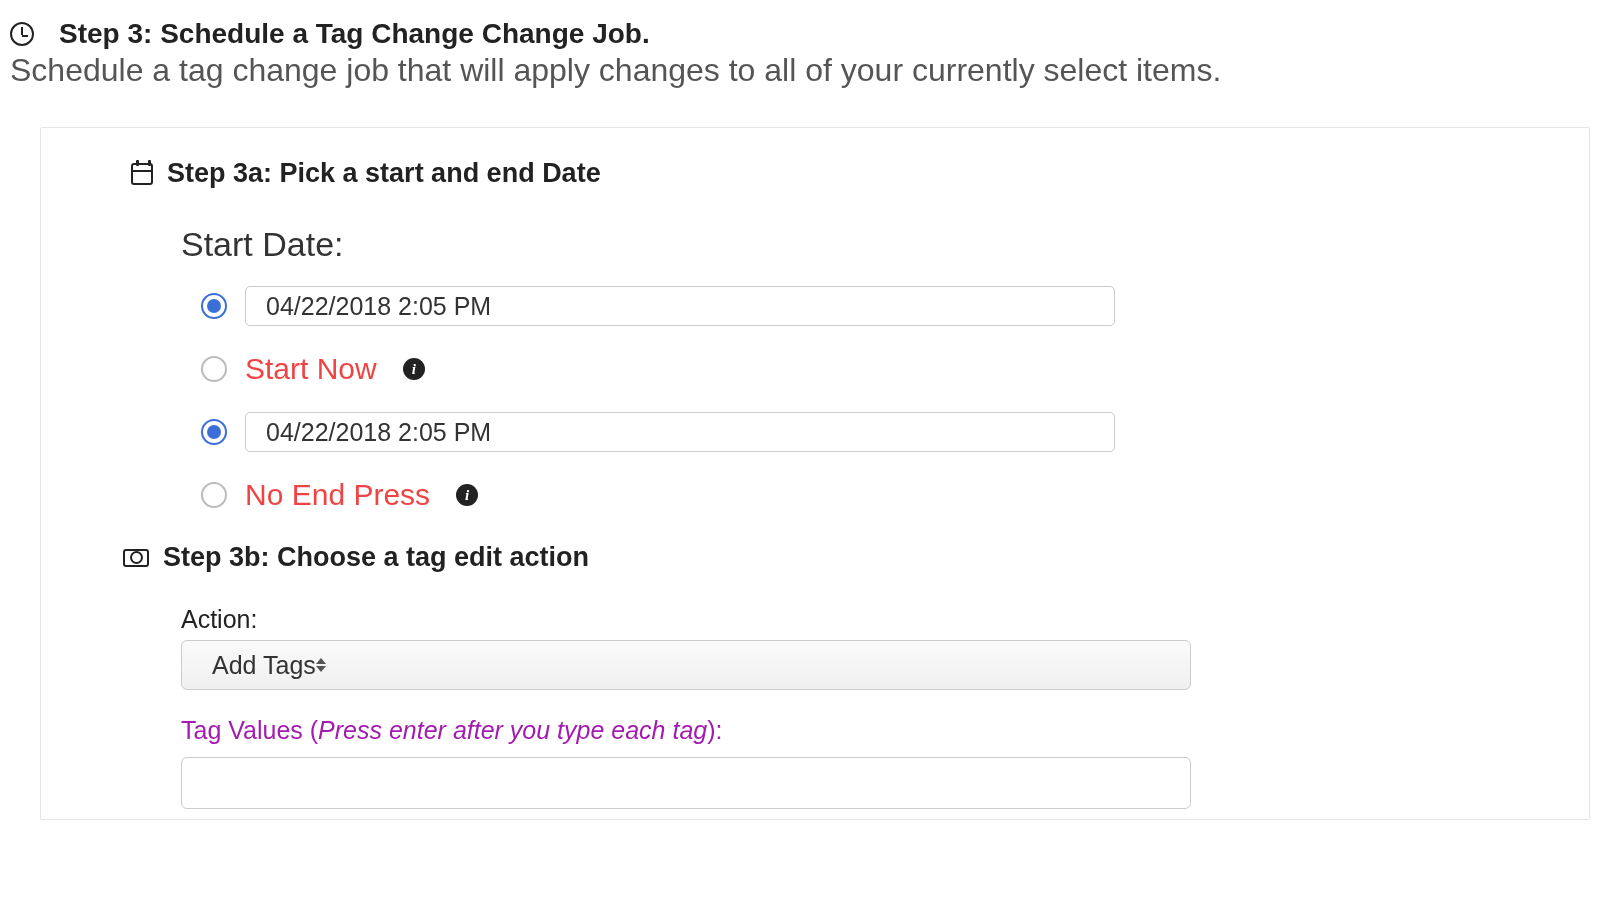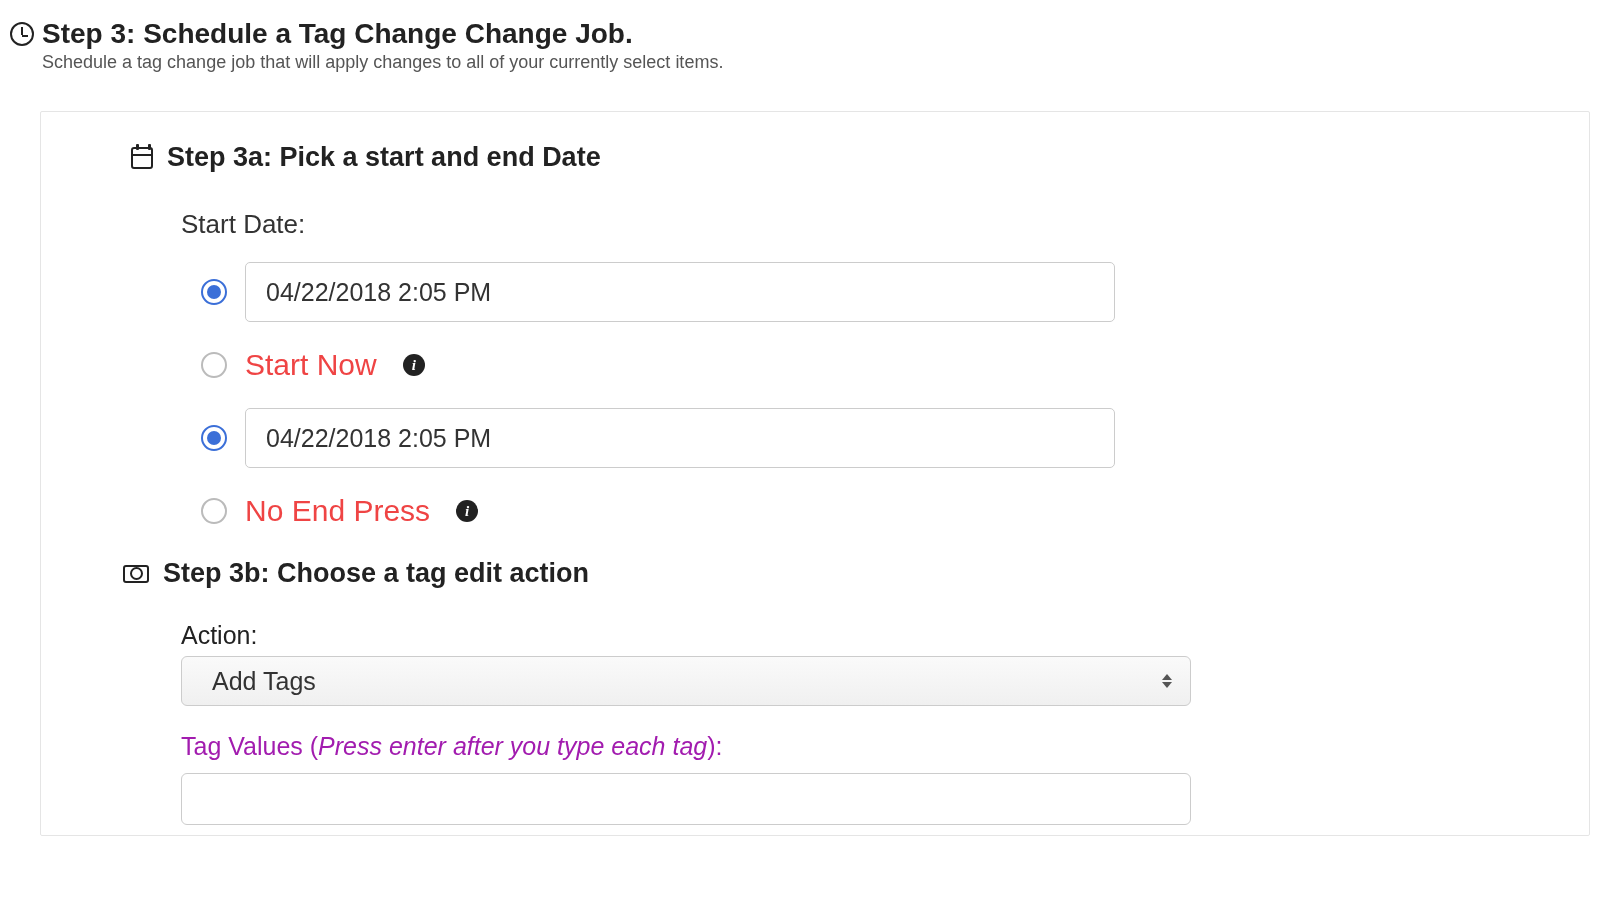--- a/index.html
+++ b/index.html
@@ -10,33 +10,32 @@
     body {
       font-family: -apple-system, BlinkMacSystemFont, "Segoe UI", Helvetica, Arial, sans-serif;
       background: #ffffff;
       color: #222;
       padding: 18px 10px 0 10px;
       font-size: 24px;
     }
     .header-row {
       display: flex;
       align-items: center;
-      gap: 8px;
+      gap: 25px;
       margin-bottom: 2px;
     }
     .header-title {
       font-weight: 700;
       font-size: 28px;
       color: #222;
     }
     .header-subtitle {
-      font-size: 18px;
+      font-size: 32px;
       color: #555;
       margin-bottom: 30px;
-      margin-left: 32px;
     }
     .card {
       margin-top: 38px;
       margin-left: 30px;
       border: 1px solid #e5e5e5;
       border-radius: 2px;
       padding: 30px 30px 10px 30px;
     }
     .section-header {
       display: flex;
@@ -44,21 +43,21 @@
       gap: 14px;
       margin-left: 60px;
       margin-bottom: 36px;
     }
     .section-title {
       font-weight: 700;
       font-size: 27px;
       color: #222;
     }
     .field-label {
-      font-size: 26px;
+      font-size: 34px;
       color: #333;
       margin-left: 110px;
       margin-bottom: 22px;
     }
     .radio-row {
       display: flex;
       align-items: center;
       gap: 18px;
       margin-left: 130px;
       margin-bottom: 26px;
@@ -81,21 +80,21 @@
     .radio.selected::after {
       content: '';
       width: 14px;
       height: 14px;
       border-radius: 50%;
       background: #3b6fd8;
     }
     .text-input {
       flex: 0 0 auto;
       width: 870px;
-      height: 60px;
+      height: 40px;
       border: 1px solid #ccc;
       border-radius: 5px;
       padding: 6px 20px;
       font-size: 25px;
       color: #333;
       background: #fff;
     }
     .radio-label {
       font-size: 30px;
       color: #ef4444;
@@ -118,21 +117,21 @@
     .action-select {
       margin-left: 110px;
       margin-top: 6px;
       width: 1010px;
       height: 50px;
       border: 1px solid #ccc;
       border-radius: 6px;
       background: linear-gradient(#fafafa, #f0f0f0);
       display: flex;
       align-items: center;
-      justify-content: space-between;
+      justify-content: flex-start;
       padding: 0 18px 0 30px;
       cursor: pointer;
     }
     .select-value {
       font-size: 25px;
       color: #333;
     }
     .select-caret {
       display: flex;
       flex-direction: column;

